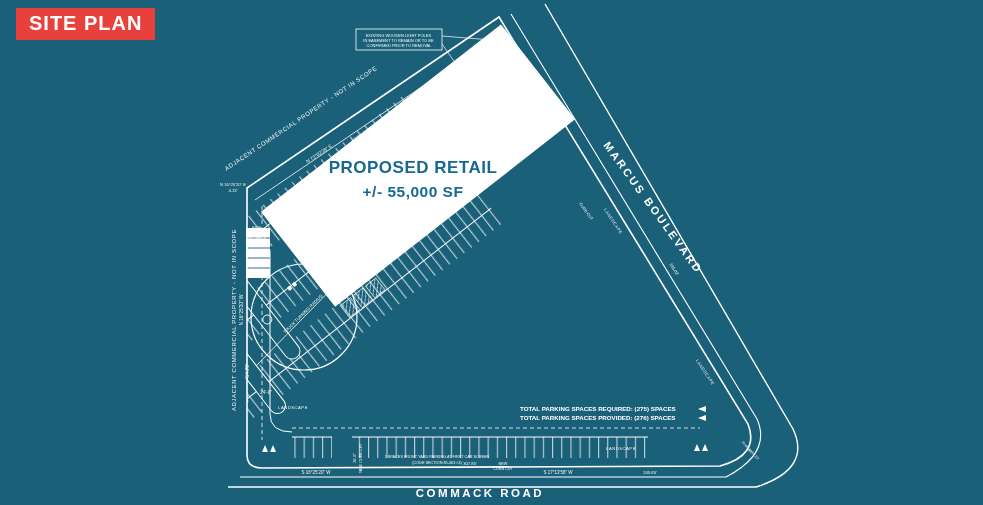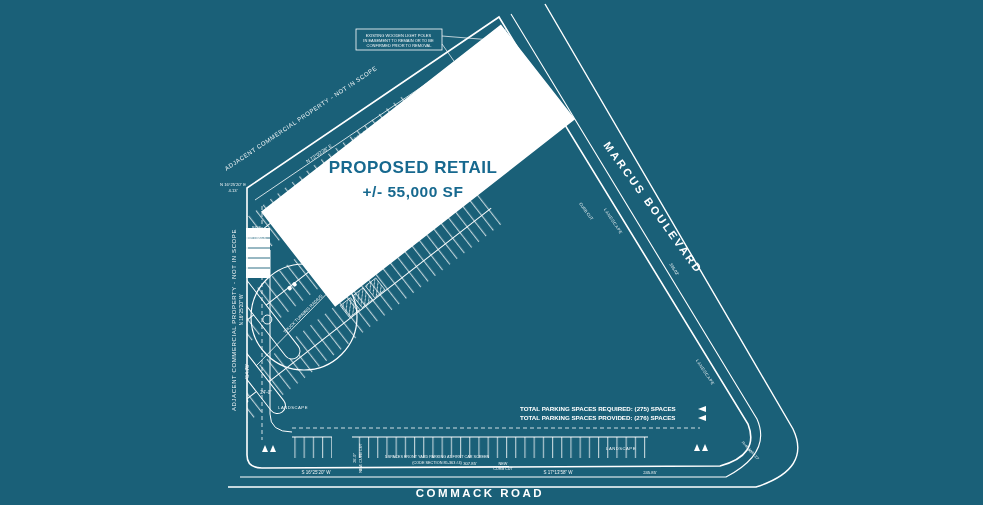--- a/index.html
+++ b/index.html
@@ -187,13 +187,14 @@
 
     <text class="tiny" x="399" y="36.5" font-size="4" text-anchor="middle">
       <tspan x="399">EXISTING WOODEN LIGHT POLES</tspan>
       <tspan x="399" dy="5">IN EASEMENT TO REMAIN OR TO BE</tspan>
       <tspan x="399" dy="5">CONFIRMED PRIOR TO REMOVAL</tspan>
     </text>
 
     <text class="tiny" x="304" y="315" font-size="4.3" text-anchor="middle" transform="rotate(-45 304 315)">TRUCK TURNING RADIUS</text>
   </svg>
 
+  <div id="badge">SITE PLAN</div>
 </div>
 
 </body></html>

